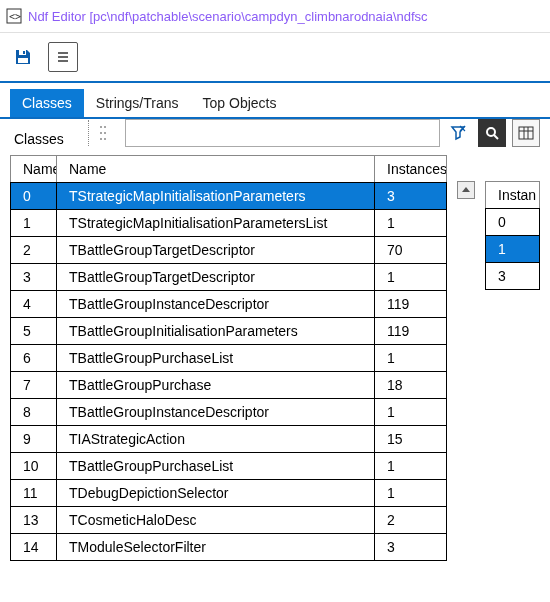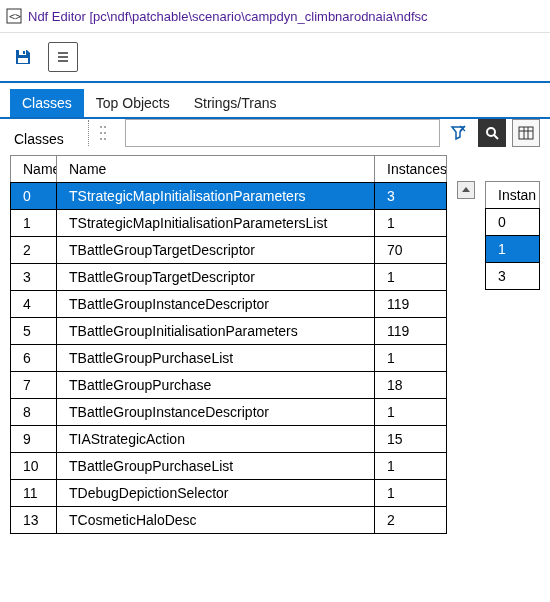--- a/index.html
+++ b/index.html
@@ -22,21 +22,21 @@
     border-bottom: 1px solid #e0e0e0;
     white-space: nowrap;
     overflow: hidden;
   }
   .titlebar .app-icon {
     width: 16px; height: 16px; margin-right: 6px;
     display:flex;align-items:center;justify-content:center;
   }
   .titlebar .title-text {
     font-size: 13px;
-    color: #4c1d95;
+    color: #8b5cf6;
     overflow: hidden;
     text-overflow: clip;
   }
   .toolbar {
     height: 40px;
     display: flex;
     align-items: center;
     padding: 4px 8px;
     gap: 10px;
     border-bottom: 2px solid #0b6cc2;
@@ -181,22 +181,22 @@
     <svg width="16" height="16" viewBox="0 0 16 16">
       <line x1="3" y1="4" x2="13" y2="4" stroke="#333" stroke-width="1.5"></line>
       <line x1="3" y1="8" x2="13" y2="8" stroke="#333" stroke-width="1.5"></line>
       <line x1="3" y1="12" x2="13" y2="12" stroke="#333" stroke-width="1.5"></line>
     </svg>
   </div>
 </div>
 
 <div class="tabs" id="tabs">
     <div class="tab active">Classes</div>
+    <div class="tab">Strings/Trans</div>
     <div class="tab">Top Objects</div>
-    <div class="tab">Strings/Trans</div>
   </div>
 
 <div style="display:flex;align-items:center;">
   <div class="panel-label">Classes</div>
   <div class="search-row" style="flex:1;">
     <span class="drag-handle">
       <svg width="10" height="18" viewBox="0 0 10 18">
         <circle cx="2" cy="3" r="1" fill="#888"></circle>
           <circle cx="6" cy="3" r="1" fill="#888"></circle>
         <circle cx="2" cy="9" r="1" fill="#888"></circle>
@@ -303,20 +303,25 @@
           <tr>
             <td>11</td>
             <td>TDebugDepictionSelector</td>
             <td>1</td>
           </tr>
           <tr>
             <td>13</td>
             <td>TCosmeticHaloDesc</td>
             <td>2</td>
           </tr>
+          <tr>
+            <td>14</td>
+            <td>TModuleSelectorFilter</td>
+            <td>3</td>
+          </tr>
         </tbody>
     </table>
   </div>
   <div class="scroll-gutter">
     <div class="scroll-up">
       <svg width="10" height="10" viewBox="0 0 10 10">
           <path d="M5 2l4 5H1z" fill="#555"></path>
         </svg>
     </div>
   </div>

